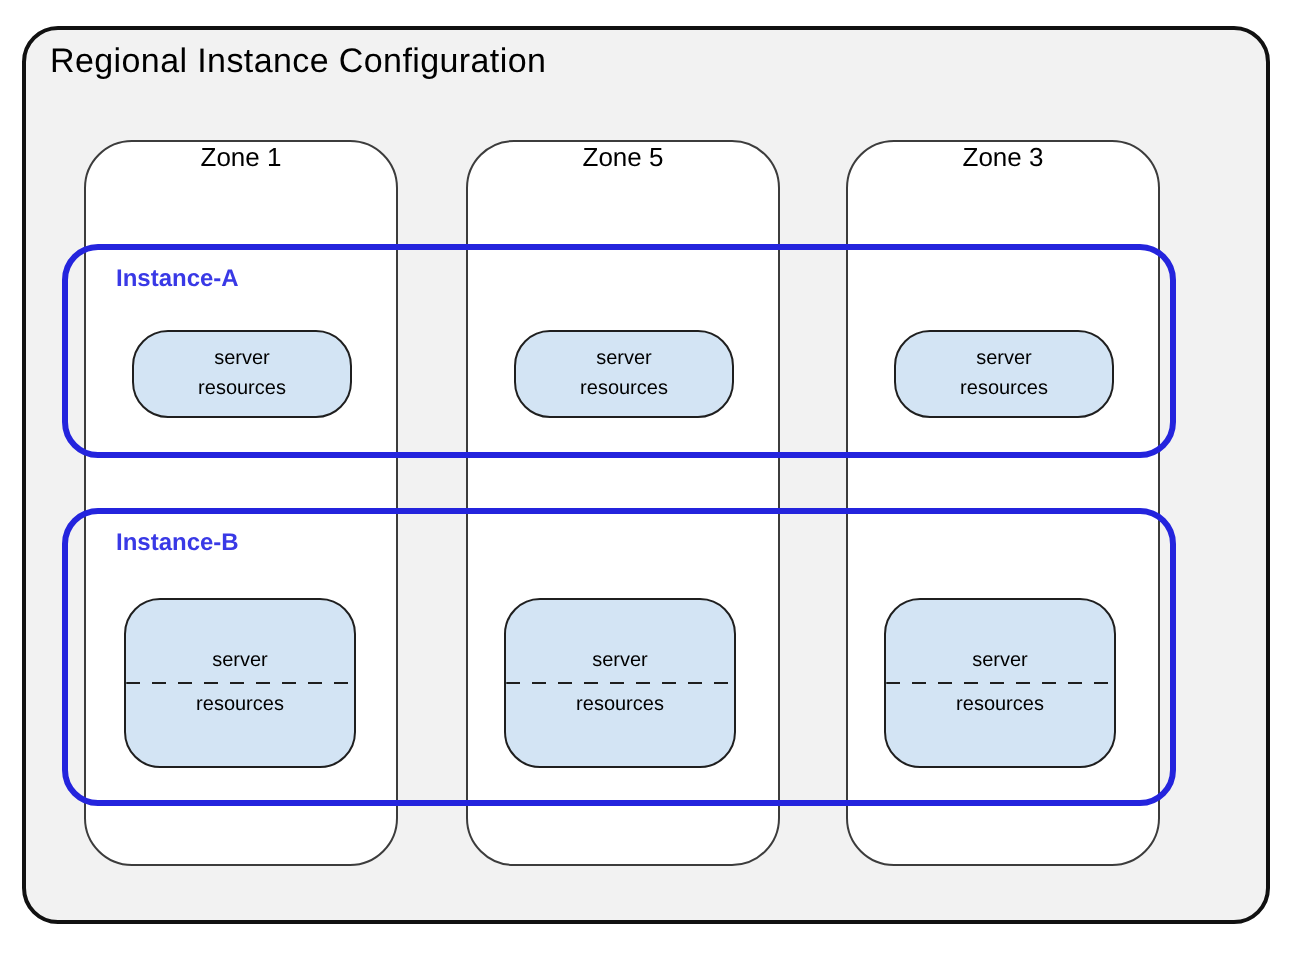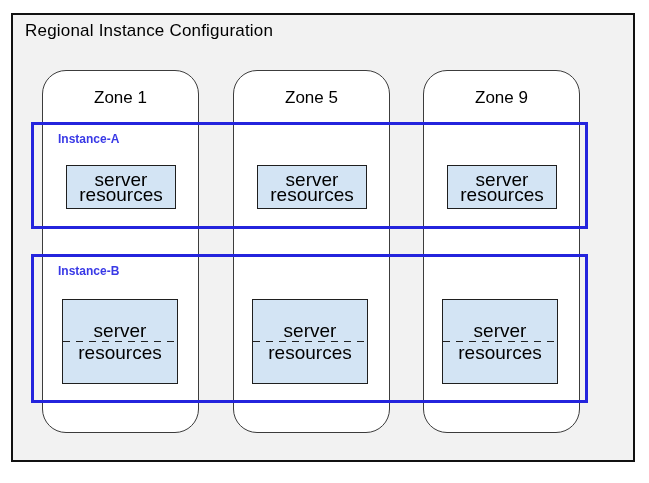--- a/index.html
+++ b/index.html
@@ -1,15 +1,15 @@
 <!DOCTYPE html>
 <html><head>
 <meta charset="utf-8">
 <style>
-  * { margin: 0; padding: 0; box-sizing: border-box; }
+  * { margin: 0; padding: 0; box-sizing: border-box; border-radius: 18px; }
   html, body { background: #ffffff; }
   body {
     font-family: "Liberation Sans", "DejaVu Sans", sans-serif;
     color: #000000;
   }
   .canvas {
     position: relative;
     width: 649px;
     height: 483px;
     background: #ffffff;
@@ -34,23 +34,22 @@
     top: 70px;
     width: 157px; height: 363px;
     background: #ffffff;
     border: 1px solid #3c3c3c;
     border-radius: 24px;
   }
   .zone-1 { left: 42px; }
   .zone-2 { left: 233px; }
   .zone-3 { left: 423px; }
   .zone-label {
-    margin-top: 17px;
     text-align: center;
-    font-size: 17px;
+    font-size: 13px;
     color: #000000;
   }
   .instance {
     position: absolute;
     left: 31px;
     width: 557px;
     border: 3px solid #2424dd;
     background: transparent;
   }
   .instance-a { top: 122px; height: 107px; }
@@ -63,21 +62,21 @@
   }
   .res-box {
     position: absolute;
     background: #d3e4f4;
     border: 1px solid #1f1f1f;
     display: flex;
     flex-direction: column;
     align-items: center;
     justify-content: center;
     text-align: center;
-    font-size: 19px;
+    font-size: 10px;
     line-height: 15px;
     color: #000000;
   }
   .res-a { top: 165px; width: 110px; height: 44px; }
   .res-b { top: 299px; width: 116px; height: 85px; }
   .res-a.col-1 { left: 66px; }
   .res-a.col-2 { left: 257px; }
   .res-a.col-3 { left: 447px; }
   .res-b.col-1 { left: 62px; }
   .res-b.col-2 { left: 252px; }
@@ -97,21 +96,21 @@
 
   <div class="diagram-title">Regional Instance Configuration</div>
 
   <div class="zone zone-1">
     <div class="zone-label">Zone 1</div>
   </div>
   <div class="zone zone-2">
     <div class="zone-label">Zone 5</div>
   </div>
   <div class="zone zone-3">
-    <div class="zone-label">Zone 9</div>
+    <div class="zone-label">Zone 3</div>
   </div>
 
   <div class="instance instance-a">
     <div class="instance-label">Instance-A</div>
   </div>
 
   <div class="instance instance-b">
     <div class="instance-label">Instance-B</div>
   </div>
 

